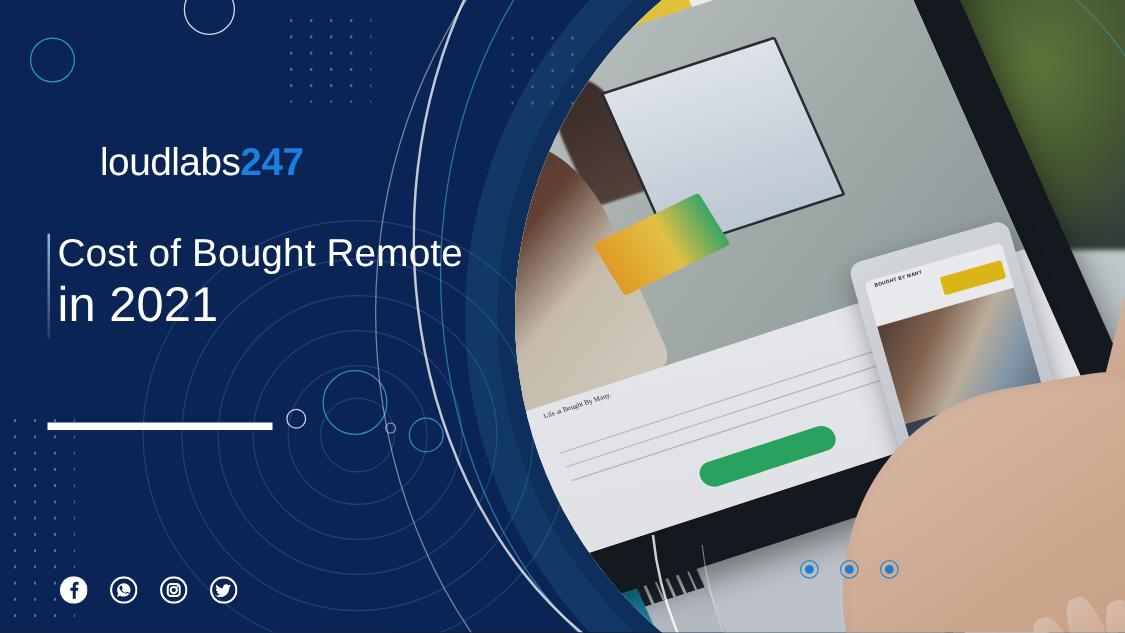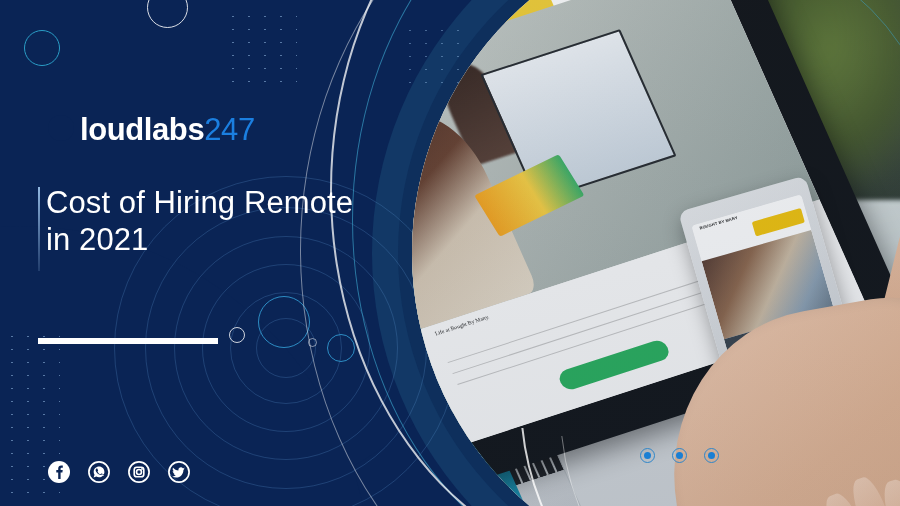--- a/index.html
+++ b/index.html
@@ -226,30 +226,30 @@
   .cdot{width:15px;height:15px;border-radius:50%;border:1.6px solid #2f86c9;
      display:flex;align-items:center;justify-content:center;}
   .cdot i{display:block;width:7px;height:7px;border-radius:50%;background:#1a7fd4;}
 
   
   .logo{position:absolute;left:36px;top:103px;display:flex;align-items:center;gap:1px;}
   .logo-c{position:relative;width:50px;height:50px;flex:0 0 auto;}
   .logo-c svg{display:block;}
   .logo-text{font-size:31px;letter-spacing:-.4px;line-height:1;margin-left:-7px;
      position:relative;top:1px;}
-  .logo-text .w{color:#ffffff;font-weight:700;}
-  .logo-text .b{color:#1b7fe0;font-weight:400;}
+  .logo-text .w{color:#ffffff;font-weight:400;}
+  .logo-text .b{color:#1b7fe0;font-weight:700;}
 
   .title-rule{position:absolute;left:38px;top:187px;width:2px;height:84px;
      background:linear-gradient(180deg,rgba(160,200,240,.9),rgba(160,200,240,.15));}
 
   .headline{position:absolute;left:46px;top:186px;width:400px;color:#fff;}
   .hl1{font-size:31px;font-weight:300;letter-spacing:.1px;line-height:1.12;}
   .hl2{font-size:40px;font-weight:700;letter-spacing:.2px;line-height:1.16;margin-top:2px;}
-  .hl3{font-size:31px;font-weight:300;letter-spacing:.1px;line-height:1.12;margin-top:2px;}
+  .hl3{font-size:39px;font-weight:300;letter-spacing:.1px;line-height:1.12;margin-top:2px;}
 
   .underline{position:absolute;left:38px;top:338px;width:180px;height:6px;background:#ffffff;}
 
   .social{position:absolute;left:48px;top:461px;display:flex;gap:18px;align-items:center;}
   .sicon{width:22px;height:22px;border-radius:50%;display:flex;align-items:center;
      justify-content:center;}
   .sicon svg{display:block;}
 
   .sr-only{position:absolute;width:1px;height:1px;overflow:hidden;clip:rect(0,0,0,0);}
 </style>
@@ -404,21 +404,21 @@
         <path d="M25 12 A13 13 0 0 0 25 38 L25 44 A19 19 0 0 1 25 6 Z" fill="url(#cg)" opacity=".0"></path>
       </svg>
     </span>
     <span class="logo-text">
       <span class="w">loudlabs</span><span class="b">247</span>
     </span>
   </div>
 
   <div class="title-rule"></div>
   <div class="headline">
-    <div class="hl1">Cost of Hiring Remote</div>
+    <div class="hl1">Cost of Bought Remote</div>
     <div class="hl3">in 2021</div>
   </div>
   <div class="underline"></div>
 
   <div class="social">
 
     <span class="sicon">
       <svg width="22" height="22" viewBox="0 0 22 22">
         <circle cx="11" cy="11" r="11" fill="#ffffff"></circle>
         <path d="M12.6 11.5h1.8l.3-2.4h-2.1V7.8c0-.7.2-1.1 1.2-1.1h1V4.5c-.2 0-.8-.1-1.6-.1-1.8 0-3 1.1-3 3.1v1.6H8.3v2.4h1.9V18h2.4z" fill="#0a2455"></path>

